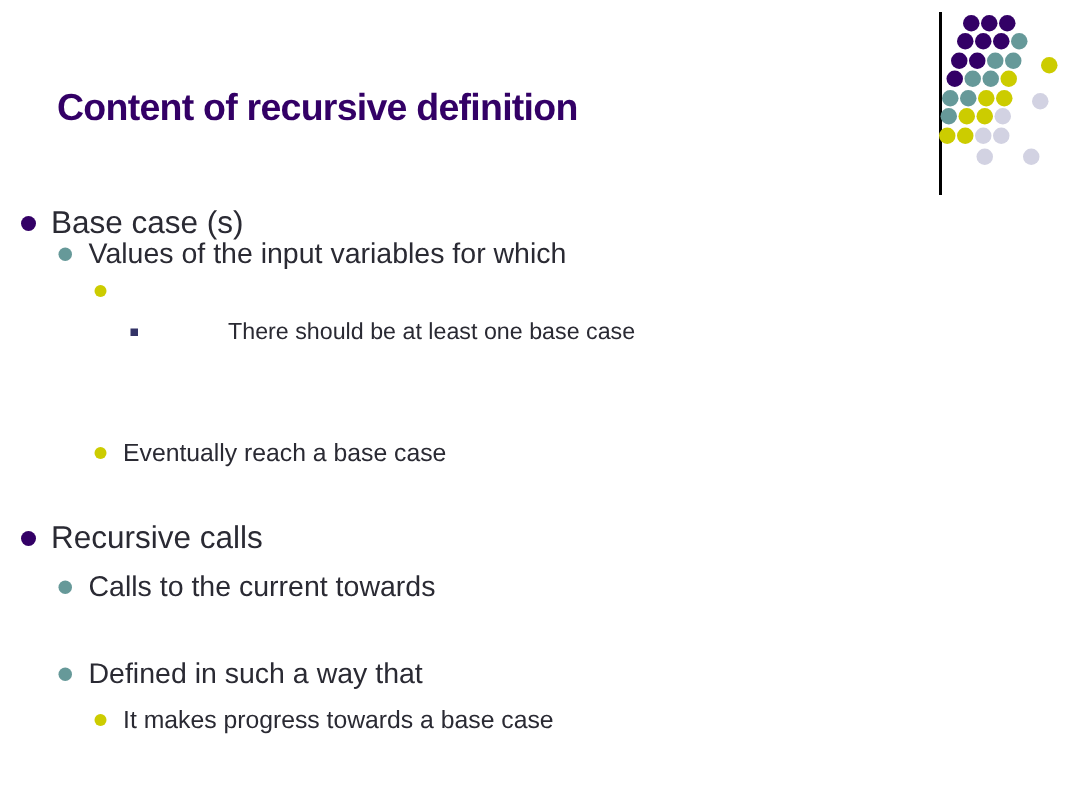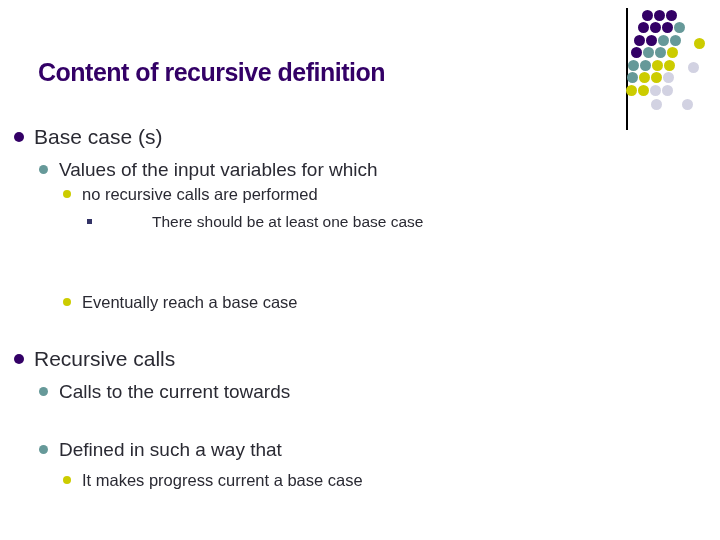--- a/index.html
+++ b/index.html
@@ -37,21 +37,21 @@
 
   .l3{font-size:16.5px;line-height:20px;}
   .l3 .bullet{left:63px;top:6px;width:8px;height:8px;background:var(--c-bullet-l3,#cccc00);}
   .l3 .txt{margin-left:82px;}
 
   .l4{font-size:15.5px;line-height:19px;}
   .l4 .bullet{left:87px;top:7px;width:5px;height:5px;border-radius:0;background:var(--c-bullet-l4,#333366);}
   .l4 .txt{margin-left:104px;}
 
   
-  .pos0{top:124px;} .pos1{top:158px;} .pos2{top:184px;} .pos3{top:212px;padding-left:48px;}
+  .pos0{top:136px;} .pos1{top:158px;} .pos2{top:184px;} .pos3{top:212px;padding-left:48px;}
   .pos4{top:266px;} .pos5{top:292px;} .pos6{top:346px;} .pos7{top:380px;}
   .pos8{top:438px;} .pos9{top:470px;}
 </style>
 </head>
 <body style="--c-background: #FFFFFF; --c-title: #330066; --c-body-text: #2A2A33; --c-bullet-l1: #330066; --c-bullet-l2: #669999; --c-bullet-l3: #CCCC00; --c-bullet-l4: #333366; --c-rule: #000000;">
 
 <div class="slide">
 
   <h1 class="title">Content of recursive definition</h1>
 
@@ -97,21 +97,20 @@
     <span class="txt">Base case (s)</span>
   </div>
 
   <div class="line l2 pos1">
     <span class="bullet"></span>
     <span class="txt">Values of the input variables for which</span>
   </div>
 
   <div class="line l3 pos2">
     <span class="bullet"></span>
-    <span class="txt">no recursive calls are performed</span>
   </div>
 
   <div class="line l4 pos3">
     <span class="bullet"></span>
     <span class="txt">There should be at least one base case</span>
   </div>
 
 
   <div class="line l3 pos5">
     <span class="bullet"></span>
@@ -128,16 +127,16 @@
     <span class="txt">Calls to the current towards</span>
   </div>
 
   <div class="line l2 pos8">
     <span class="bullet"></span>
     <span class="txt">Defined in such a way that</span>
   </div>
 
   <div class="line l3 pos9">
     <span class="bullet"></span>
-    <span class="txt">It makes progress current a base case</span>
+    <span class="txt">It makes progress towards a base case</span>
   </div>
 
 </div>
 
 </body></html>

